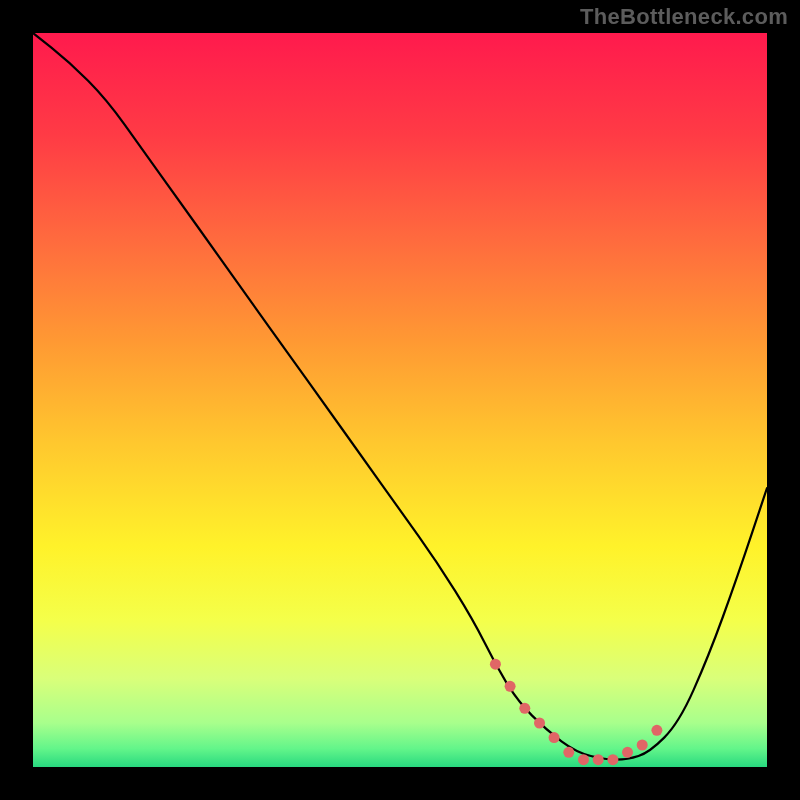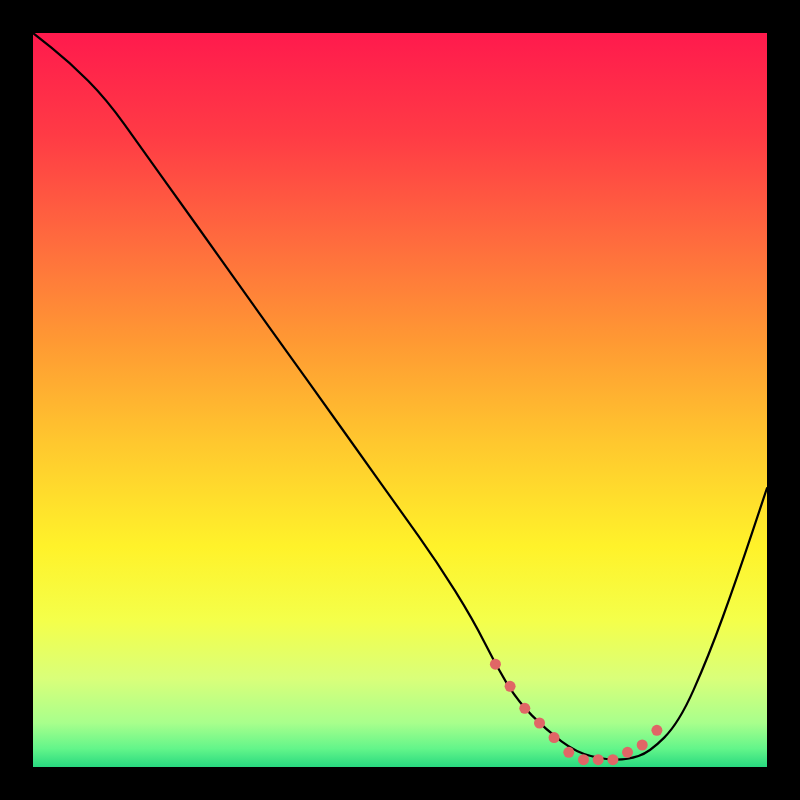--- a/index.html
+++ b/index.html
@@ -48,20 +48,21 @@
     top: 0;
     width: 100%;
     height: 100%;
   }
 </style>
 </head>
 <body>
 
 <div class="container">
 
+  <div class="watermark">TheBottleneck.com</div>
 
   <div class="plot-area">
 
     <svg class="gradient-bg" viewBox="0 0 734 734" preserveAspectRatio="none">
       <defs>
         <linearGradient id="bg-grad" x1="0" y1="0" x2="0" y2="1">
             <stop offset="0%" stop-color="#ff1a4d"></stop>
             <stop offset="14.000000000000002%" stop-color="#ff3b45"></stop>
             <stop offset="28.000000000000004%" stop-color="#ff6a3e"></stop>
             <stop offset="42%" stop-color="#ff9933"></stop>

